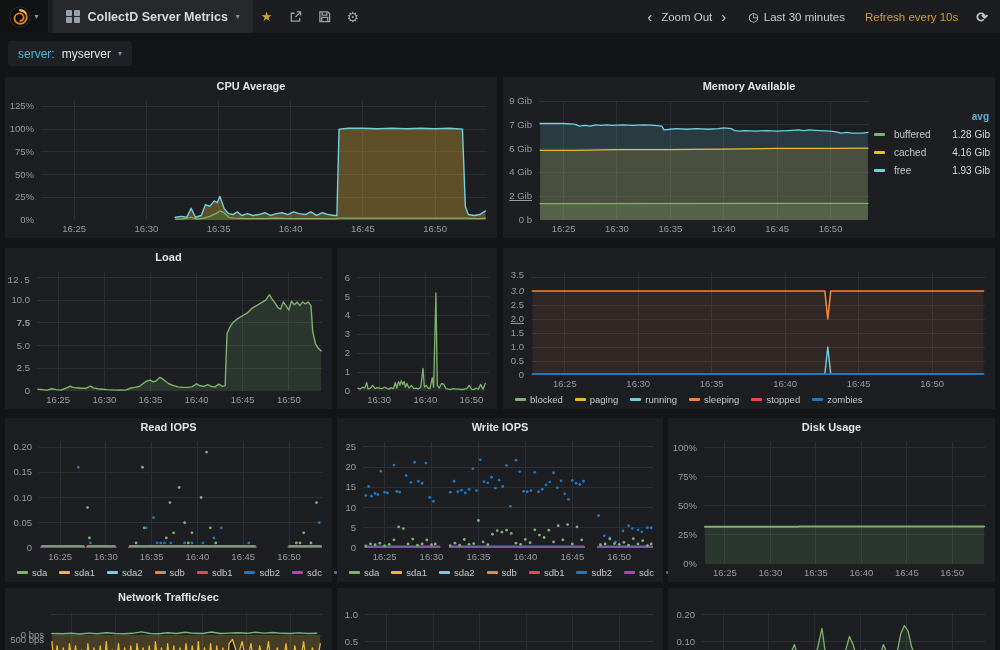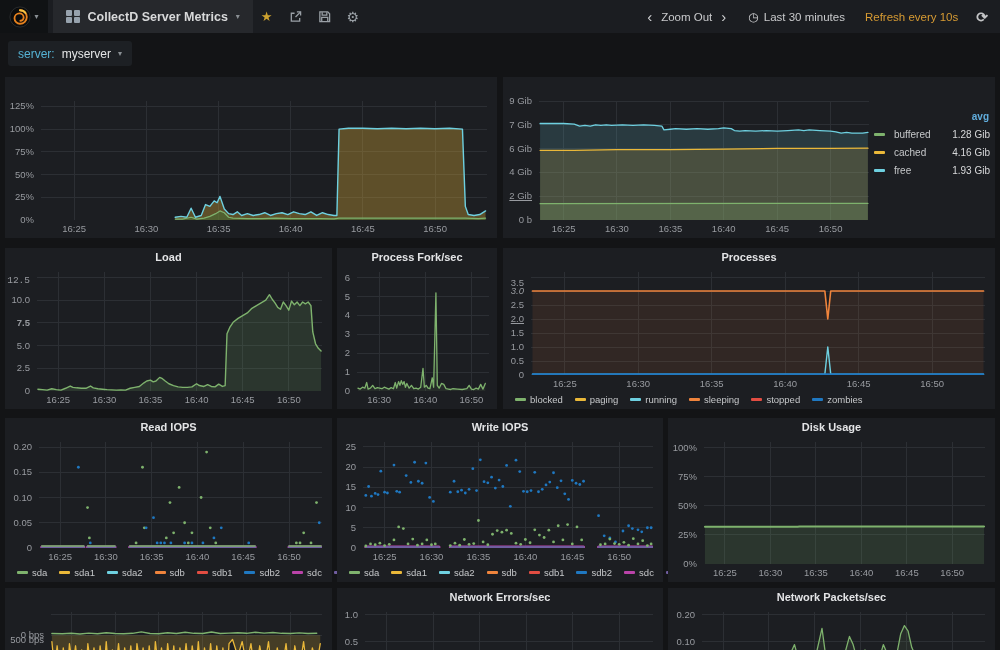--- a/index.html
+++ b/index.html
@@ -101,20 +101,21 @@
   </div>
 </div>
 
 <div class="tpl">
   <span class="tpl-label">server:</span>
   <span class="tpl-value">myserver</span>
   <span class="caret">▾</span>
 </div>
 
 <div class="panel" style="left:5px;top:77px;width:492px;height:161px;">
+  <div class="panel-title">CPU Average</div>
   <div class="chart" style="--gl:36px;--gb:18px;--gt:6px;--gr:10px;">
       <svg width="446" height="119" style="position: absolute; left: 36px; top: 6px;">
         <line x1="0" x2="446" y1="119" y2="119" stroke="#2c2f34" stroke-width="1" shape-rendering="crispEdges"></line>
         <line x1="0" x2="446" y1="96.29007633587786" y2="96.29007633587786" stroke="#2c2f34" stroke-width="1" shape-rendering="crispEdges"></line>
         <line x1="0" x2="446" y1="73.58015267175571" y2="73.58015267175571" stroke="#2c2f34" stroke-width="1" shape-rendering="crispEdges"></line>
         <line x1="0" x2="446" y1="50.8702290076336" y2="50.8702290076336" stroke="#2c2f34" stroke-width="1" shape-rendering="crispEdges"></line>
         <line x1="0" x2="446" y1="28.16030534351144" y2="28.16030534351144" stroke="#2c2f34" stroke-width="1" shape-rendering="crispEdges"></line>
         <line x1="0" x2="446" y1="5.450381679389309" y2="5.450381679389309" stroke="#2c2f34" stroke-width="1" shape-rendering="crispEdges"></line>
         <line x1="33.197411003236255" x2="33.197411003236255" y1="0" y2="119" stroke="#2c2f34" stroke-width="1" shape-rendering="crispEdges"></line>
         <line x1="105.36569579288026" x2="105.36569579288026" y1="0" y2="119" stroke="#2c2f34" stroke-width="1" shape-rendering="crispEdges"></line>
@@ -136,20 +137,21 @@
       <span class="tick xtick" style="left: 47.1974px; width: 44px; top: 129px;">16:25</span>
       <span class="tick xtick" style="left: 119.366px; width: 44px; top: 129px;">16:30</span>
       <span class="tick xtick" style="left: 191.534px; width: 44px; top: 129px;">16:35</span>
       <span class="tick xtick" style="left: 263.702px; width: 44px; top: 129px;">16:40</span>
       <span class="tick xtick" style="left: 335.871px; width: 44px; top: 129px;">16:45</span>
       <span class="tick xtick" style="left: 408.039px; width: 44px; top: 129px;">16:50</span>
     </div>
 </div>
 
 <div class="panel" style="left:503px;top:77px;width:492px;height:161px;">
+  <div class="panel-title">Memory Available</div>
   <div class="chart" style="--gl:36px;--gb:18px;--gt:6px;--gr:126px;">
       <svg width="330" height="119" style="position: absolute; left: 36px; top: 6px;">
         <line x1="0" x2="330" y1="119" y2="119" stroke="#2c2f34" stroke-width="1" shape-rendering="crispEdges"></line>
         <line x1="0" x2="330" y1="95.22556390977444" y2="95.22556390977444" stroke="#2c2f34" stroke-width="1" shape-rendering="crispEdges"></line>
         <line x1="0" x2="330" y1="71.3233082706767" y2="71.3233082706767" stroke="#2c2f34" stroke-width="1" shape-rendering="crispEdges"></line>
         <line x1="0" x2="330" y1="47.54887218045113" y2="47.54887218045113" stroke="#2c2f34" stroke-width="1" shape-rendering="crispEdges"></line>
         <line x1="0" x2="330" y1="23.774436090225564" y2="23.774436090225564" stroke="#2c2f34" stroke-width="1" shape-rendering="crispEdges"></line>
         <line x1="0" x2="330" y1="0" y2="0" stroke="#2c2f34" stroke-width="1" shape-rendering="crispEdges"></line>
         <line x1="24.56310679611651" x2="24.56310679611651" y1="0" y2="119" stroke="#2c2f34" stroke-width="1" shape-rendering="crispEdges"></line>
         <line x1="77.96116504854369" x2="77.96116504854369" y1="0" y2="119" stroke="#2c2f34" stroke-width="1" shape-rendering="crispEdges"></line>
@@ -225,21 +227,20 @@
       <span class="tick xtick" style="left: 31.2136px; width: 44px; top: 129px;">16:25</span>
       <span class="tick xtick" style="left: 77.3301px; width: 44px; top: 129px;">16:30</span>
       <span class="tick xtick" style="left: 123.447px; width: 44px; top: 129px;">16:35</span>
       <span class="tick xtick" style="left: 169.563px; width: 44px; top: 129px;">16:40</span>
       <span class="tick xtick" style="left: 215.68px; width: 44px; top: 129px;">16:45</span>
       <span class="tick xtick" style="left: 261.796px; width: 44px; top: 129px;">16:50</span>
     </div>
 </div>
 
 <div class="panel" style="left:337px;top:248px;width:160px;height:161px;">
-  <div class="panel-title">Process Fork/sec</div>
   <div class="chart" style="--gl:20px;--gb:18px;--gt:6px;--gr:8px;">
       <svg width="132" height="119" style="position: absolute; left: 20px; top: 6px;">
         <line x1="0" x2="132" y1="119" y2="119" stroke="#2c2f34" stroke-width="1" shape-rendering="crispEdges"></line>
         <line x1="0" x2="132" y1="100.11111111111111" y2="100.11111111111111" stroke="#2c2f34" stroke-width="1" shape-rendering="crispEdges"></line>
         <line x1="0" x2="132" y1="81.22222222222223" y2="81.22222222222223" stroke="#2c2f34" stroke-width="1" shape-rendering="crispEdges"></line>
         <line x1="0" x2="132" y1="62.33333333333333" y2="62.33333333333333" stroke="#2c2f34" stroke-width="1" shape-rendering="crispEdges"></line>
         <line x1="0" x2="132" y1="43.44444444444444" y2="43.44444444444444" stroke="#2c2f34" stroke-width="1" shape-rendering="crispEdges"></line>
         <line x1="0" x2="132" y1="24.555555555555543" y2="24.555555555555543" stroke="#2c2f34" stroke-width="1" shape-rendering="crispEdges"></line>
         <line x1="0" x2="132" y1="5.666666666666657" y2="5.666666666666657" stroke="#2c2f34" stroke-width="1" shape-rendering="crispEdges"></line>
         <line x1="22.153846153846157" x2="22.153846153846157" y1="0" y2="119" stroke="#2c2f34" stroke-width="1" shape-rendering="crispEdges"></line>
@@ -255,21 +256,20 @@
       <span class="tick" style="left: 0px; width: 13px; top: 44.4444px;">4</span>
       <span class="tick" style="left: 0px; width: 13px; top: 25.5556px;">5</span>
       <span class="tick" style="left: 0px; width: 13px; top: 6.66667px;">6</span>
       <span class="tick xtick" style="left: 20.1538px; width: 44px; top: 129px;">16:30</span>
       <span class="tick xtick" style="left: 66.3077px; width: 44px; top: 129px;">16:40</span>
       <span class="tick xtick" style="left: 112.462px; width: 44px; top: 129px;">16:50</span>
     </div>
 </div>
 
 <div class="panel" style="left:503px;top:248px;width:492px;height:161px;">
-  <div class="panel-title">Processes</div>
   <div class="chart" style="--gl:28px;--gb:34px;--gt:6px;--gr:10px;">
       <svg width="454" height="103" style="position: absolute; left: 28px; top: 6px;">
         <line x1="0" x2="454" y1="103" y2="103" stroke="#2c2f34" stroke-width="1" shape-rendering="crispEdges"></line>
         <line x1="0" x2="454" y1="89.0054347826087" y2="89.0054347826087" stroke="#2c2f34" stroke-width="1" shape-rendering="crispEdges"></line>
         <line x1="0" x2="454" y1="75.01086956521739" y2="75.01086956521739" stroke="#2c2f34" stroke-width="1" shape-rendering="crispEdges"></line>
         <line x1="0" x2="454" y1="61.016304347826086" y2="61.016304347826086" stroke="#2c2f34" stroke-width="1" shape-rendering="crispEdges"></line>
         <line x1="0" x2="454" y1="47.02173913043479" y2="47.02173913043479" stroke="#2c2f34" stroke-width="1" shape-rendering="crispEdges"></line>
         <line x1="0" x2="454" y1="33.02717391304347" y2="33.02717391304347" stroke="#2c2f34" stroke-width="1" shape-rendering="crispEdges"></line>
         <line x1="0" x2="454" y1="19.032608695652172" y2="19.032608695652172" stroke="#2c2f34" stroke-width="1" shape-rendering="crispEdges"></line>
         <line x1="0" x2="454" y1="5.0380434782608745" y2="5.0380434782608745" stroke="#2c2f34" stroke-width="1" shape-rendering="crispEdges"></line>
@@ -284,21 +284,21 @@
         <path d="M1.4692556634304414,102.16032608695652L293.85113268608416,102.16032608695652L296.78964401294496,75.01086956521739L299.7281553398058,102.16032608695652L452.53074433656957,102.16032608695652" fill="none" stroke="#6ED0E0" stroke-width="1.4" stroke-linejoin="round" stroke-linecap="round"></path>
         <path d="M1.4692556634304414,102.16032608695652L452.53074433656957,102.16032608695652" fill="none" stroke="#1F78C1" stroke-width="1.6" stroke-linejoin="round" stroke-linecap="round"></path>
       </svg>
       <span class="tick" style="left: 0px; width: 21px; top: 104px;">0</span>
       <span class="tick" style="left: 0px; width: 21px; top: 90.0054px;">0.5</span>
       <span class="tick" style="left: 0px; width: 21px; top: 76.0109px;">1.0</span>
       <span class="tick" style="left: 0px; width: 21px; top: 62.0163px;">1.5</span>
       <span class="tick" style="left: 0px; width: 21px; top: 48.0217px; text-decoration: underline;">2.0</span>
       <span class="tick" style="left: 0px; width: 21px; top: 34.0272px;">2.5</span>
       <span class="tick" style="left: 0px; width: 21px; top: 20.0326px; font-style: italic;">3.0</span>
-      <span class="tick" style="left: 0px; width: 21px; top: 12px;">3.5</span>
+      <span class="tick" style="left: 0px; width: 21px; top: 4px;">3.5</span>
       <span class="tick xtick" style="left: 39.7929px; width: 44px; top: 113px;">16:25</span>
       <span class="tick xtick" style="left: 113.256px; width: 44px; top: 113px;">16:30</span>
       <span class="tick xtick" style="left: 186.718px; width: 44px; top: 113px;">16:35</span>
       <span class="tick xtick" style="left: 260.181px; width: 44px; top: 113px;">16:40</span>
       <span class="tick xtick" style="left: 333.644px; width: 44px; top: 113px;">16:45</span>
       <span class="tick xtick" style="left: 407.107px; width: 44px; top: 113px;">16:50</span>
       <div class="legend-bottom">
         <span class="item">
           <span class="sw" style="background: rgb(126, 178, 109);"></span>
           <span>blocked</span>
@@ -668,20 +668,21 @@
       <span class="tick xtick" style="left: 34.9159px; width: 44px; top: 132px;">16:25</span>
       <span class="tick xtick" style="left: 80.3851px; width: 44px; top: 132px;">16:30</span>
       <span class="tick xtick" style="left: 125.854px; width: 44px; top: 132px;">16:35</span>
       <span class="tick xtick" style="left: 171.324px; width: 44px; top: 132px;">16:40</span>
       <span class="tick xtick" style="left: 216.793px; width: 44px; top: 132px;">16:45</span>
       <span class="tick xtick" style="left: 262.262px; width: 44px; top: 132px;">16:50</span>
     </div>
 </div>
 
 <div class="panel" style="left:5px;top:588px;width:327px;height:115px;">
+  <div class="panel-title">Network Traffic/sec</div>
   <div class="chart" style="--gl:46px;--gb:34px;--gt:6px;--gr:10px;">
       <svg width="271" height="57" style="position: absolute; left: 46px; top: 6px;">
         <line x1="0" x2="271" y1="2.1111111111111143" y2="2.1111111111111143" stroke="#2c2f34" stroke-width="1" shape-rendering="crispEdges"></line>
         <line x1="0" x2="271" y1="23.22222222222222" y2="23.22222222222222" stroke="#2c2f34" stroke-width="1" shape-rendering="crispEdges"></line>
         <line x1="0" x2="271" y1="44.333333333333336" y2="44.333333333333336" stroke="#2c2f34" stroke-width="1" shape-rendering="crispEdges"></line>
         <line x1="20.171521035598712" x2="20.171521035598712" y1="0" y2="57" stroke="#2c2f34" stroke-width="1" shape-rendering="crispEdges"></line>
         <line x1="64.02265372168284" x2="64.02265372168284" y1="0" y2="57" stroke="#2c2f34" stroke-width="1" shape-rendering="crispEdges"></line>
         <line x1="107.87378640776699" x2="107.87378640776699" y1="0" y2="57" stroke="#2c2f34" stroke-width="1" shape-rendering="crispEdges"></line>
         <line x1="151.72491909385113" x2="151.72491909385113" y1="0" y2="57" stroke="#2c2f34" stroke-width="1" shape-rendering="crispEdges"></line>
         <line x1="195.57605177993526" x2="195.57605177993526" y1="0" y2="57" stroke="#2c2f34" stroke-width="1" shape-rendering="crispEdges"></line>
@@ -689,40 +690,38 @@
         <path d="M0.8770226537216952,23.22222222222222L0.8770226537216952,29.555555555555557L3.5080906148867497,57L6.139158576051773,33.77777777777778L9.647249190938522,67.55555555555556L12.278317152103577,35.888888888888886L15.786407766990296,73.88888888888889L18.41747572815535,31.666666666666668L21.92556634304207,54.888888888888886L24.556634304207126,33.77777777777778L28.06472491909384,65.44444444444444L30.695792880258896,38L34.20388349514565,76L36.83495145631067,31.666666666666668L40.343042071197424,59.111111111111114L42.974110032362475,35.888888888888886L46.48220064724919,69.66666666666667L49.11326860841425,33.77777777777778L52.62135922330097,63.333333333333336L55.25242718446602,29.555555555555557L58.76051779935274,73.88888888888889L61.39158576051779,38L64.89967637540454,57L67.53074433656957,31.666666666666668L71.03883495145632,67.55555555555556L73.66990291262137,35.888888888888886L77.1779935275081,61.22222222222222L79.80906148867314,33.77777777777778L83.31715210355989,71.77777777777777L85.94822006472492,31.666666666666668L89.45631067961165,54.888888888888886L92.08737864077672,35.888888888888886L95.59546925566343,65.44444444444444L98.22653721682848,33.77777777777778L101.73462783171519,73.88888888888889L104.36569579288027,29.555555555555557L107.87378640776699,59.111111111111114L110.50485436893202,35.888888888888886L114.0129449838188,69.66666666666667L116.64401294498381,31.666666666666668L120.15210355987054,63.333333333333336L122.78317152103561,33.77777777777778L126.29126213592234,76L128.92233009708735,35.888888888888886L132.43042071197408,57L135.06148867313917,31.666666666666668L138.5695792880259,67.55555555555556L141.20064724919092,33.77777777777778L144.7087378640777,61.22222222222222L147.3398058252427,29.555555555555557L150.84789644012943,73.88888888888889L153.47896440129452,35.888888888888886L156.98705501618122,59.111111111111114L159.61812297734625,31.666666666666668L163.12621359223297,69.66666666666667L165.7572815533981,33.77777777777778L169.26537216828478,63.333333333333336L171.89644012944981,35.888888888888886L175.4045307443366,76L178.0355987055016,31.666666666666668L181.54368932038832,27.444444444444446L186.80582524271844,44.333333333333336L191.19093851132683,29.555555555555557L195.57605177993526,52.77777777777778L199.96116504854368,31.666666666666668L204.34627831715207,65.44444444444444L208.7313915857605,33.77777777777778L213.11650485436894,57L217.50161812297736,29.555555555555557L221.88673139158576,69.66666666666667L226.27184466019418,35.888888888888886L230.6569579288026,61.22222222222222L235.042071197411,31.666666666666668L239.4271844660194,73.88888888888889L243.81229773462783,33.77777777777778L248.19741100323625,59.111111111111114L252.58252427184465,29.555555555555557L256.96763754045304,65.44444444444444L261.3527508090615,35.888888888888886L265.7378640776699,52.77777777777778L269.2459546925566,31.666666666666668L269.2459546925566,23.22222222222222Z" fill="rgba(234,184,57,0.20)" stroke="none"></path>
         <path d="M0.8770226537216952,29.555555555555557L3.5080906148867497,57L6.139158576051773,33.77777777777778L9.647249190938522,67.55555555555556L12.278317152103577,35.888888888888886L15.786407766990296,73.88888888888889L18.41747572815535,31.666666666666668L21.92556634304207,54.888888888888886L24.556634304207126,33.77777777777778L28.06472491909384,65.44444444444444L30.695792880258896,38L34.20388349514565,76L36.83495145631067,31.666666666666668L40.343042071197424,59.111111111111114L42.974110032362475,35.888888888888886L46.48220064724919,69.66666666666667L49.11326860841425,33.77777777777778L52.62135922330097,63.333333333333336L55.25242718446602,29.555555555555557L58.76051779935274,73.88888888888889L61.39158576051779,38L64.89967637540454,57L67.53074433656957,31.666666666666668L71.03883495145632,67.55555555555556L73.66990291262137,35.888888888888886L77.1779935275081,61.22222222222222L79.80906148867314,33.77777777777778L83.31715210355989,71.77777777777777L85.94822006472492,31.666666666666668L89.45631067961165,54.888888888888886L92.08737864077672,35.888888888888886L95.59546925566343,65.44444444444444L98.22653721682848,33.77777777777778L101.73462783171519,73.88888888888889L104.36569579288027,29.555555555555557L107.87378640776699,59.111111111111114L110.50485436893202,35.888888888888886L114.0129449838188,69.66666666666667L116.64401294498381,31.666666666666668L120.15210355987054,63.333333333333336L122.78317152103561,33.77777777777778L126.29126213592234,76L128.92233009708735,35.888888888888886L132.43042071197408,57L135.06148867313917,31.666666666666668L138.5695792880259,67.55555555555556L141.20064724919092,33.77777777777778L144.7087378640777,61.22222222222222L147.3398058252427,29.555555555555557L150.84789644012943,73.88888888888889L153.47896440129452,35.888888888888886L156.98705501618122,59.111111111111114L159.61812297734625,31.666666666666668L163.12621359223297,69.66666666666667L165.7572815533981,33.77777777777778L169.26537216828478,63.333333333333336L171.89644012944981,35.888888888888886L175.4045307443366,76L178.0355987055016,31.666666666666668L181.54368932038832,27.444444444444446L186.80582524271844,44.333333333333336L191.19093851132683,29.555555555555557L195.57605177993526,52.77777777777778L199.96116504854368,31.666666666666668L204.34627831715207,65.44444444444444L208.7313915857605,33.77777777777778L213.11650485436894,57L217.50161812297736,29.555555555555557L221.88673139158576,69.66666666666667L226.27184466019418,35.888888888888886L230.6569579288026,61.22222222222222L235.042071197411,31.666666666666668L239.4271844660194,73.88888888888889L243.81229773462783,33.77777777777778L248.19741100323625,59.111111111111114L252.58252427184465,29.555555555555557L256.96763754045304,65.44444444444444L261.3527508090615,35.888888888888886L265.7378640776699,52.77777777777778L269.2459546925566,31.666666666666668" fill="none" stroke="#EAB839" stroke-width="1.3" stroke-linejoin="round" stroke-linecap="round"></path>
         <path d="M0.8770226537216952,21.53333333333333L11.401294498381883,21.744444444444447L20.171521035598712,21.322222222222223L28.94174757281554,21.955555555555556L37.711974110032365,21.111111111111107L46.48220064724919,21.744444444444447L55.25242718446602,20.68888888888889L64.02265372168284,21.53333333333333L72.79288025889969,21.744444444444447L81.5631067961165,21.322222222222223L90.33333333333333,19.84444444444444L99.10355987055016,21.53333333333333L107.87378640776699,21.744444444444447L116.64401294498381,20.68888888888889L125.41423948220064,21.53333333333333L134.18446601941747,20.266666666666666L142.95469255663428,21.322222222222223L151.72491909385113,21.53333333333333L160.49514563106794,20.055555555555557L169.26537216828478,21.53333333333333L178.0355987055016,21.111111111111107L186.80582524271844,20.68888888888889L195.57605177993526,21.322222222222223L204.34627831715207,20.266666666666666L213.11650485436894,21.111111111111107L221.88673139158576,20.47777777777778L230.6569579288026,21.322222222222223L239.4271844660194,21.53333333333333L248.19741100323625,20.9L256.96763754045304,21.53333333333333L265.7378640776699,21.322222222222223" fill="none" stroke="#7EB26D" stroke-width="1.4" stroke-linejoin="round" stroke-linecap="round"></path>
       </svg>
       <span class="tick" style="left: 0px; width: 39px; top: 18px; margin-top: 11px;">500 bps</span>
       <span class="tick" style="left: 0px; width: 39px; top: 24.2222px;">0 bps</span>
     </div>
 </div>
 
 <div class="panel" style="left:337px;top:588px;width:326px;height:115px;">
-  <div class="panel-title">Network Errors/sec</div>
   <div class="chart" style="--gl:28px;--gb:34px;--gt:6px;--gr:10px;">
       <svg width="288" height="57" style="position: absolute; left: 28px; top: 6px;">
         <line x1="0" x2="288" y1="2.7142857142857153" y2="2.7142857142857153" stroke="#2c2f34" stroke-width="1" shape-rendering="crispEdges"></line>
         <line x1="0" x2="288" y1="29.857142857142858" y2="29.857142857142858" stroke="#2c2f34" stroke-width="1" shape-rendering="crispEdges"></line>
         <line x1="0" x2="288" y1="57" y2="57" stroke="#2c2f34" stroke-width="1" shape-rendering="crispEdges"></line>
         <line x1="21.4368932038835" x2="21.4368932038835" y1="0" y2="57" stroke="#2c2f34" stroke-width="1" shape-rendering="crispEdges"></line>
         <line x1="68.03883495145631" x2="68.03883495145631" y1="0" y2="57" stroke="#2c2f34" stroke-width="1" shape-rendering="crispEdges"></line>
         <line x1="114.64077669902912" x2="114.64077669902912" y1="0" y2="57" stroke="#2c2f34" stroke-width="1" shape-rendering="crispEdges"></line>
         <line x1="161.24271844660194" x2="161.24271844660194" y1="0" y2="57" stroke="#2c2f34" stroke-width="1" shape-rendering="crispEdges"></line>
         <line x1="207.84466019417476" x2="207.84466019417476" y1="0" y2="57" stroke="#2c2f34" stroke-width="1" shape-rendering="crispEdges"></line>
         <line x1="254.44660194174756" x2="254.44660194174756" y1="0" y2="57" stroke="#2c2f34" stroke-width="1" shape-rendering="crispEdges"></line>
       </svg>
       <span class="tick" style="left: 0px; width: 21px; top: 3.71429px;">1.0</span>
       <span class="tick" style="left: 0px; width: 21px; top: 30.8571px;">0.5</span>
     </div>
 </div>
 
 <div class="panel" style="left:668px;top:588px;width:327px;height:115px;">
-  <div class="panel-title">Network Packets/sec</div>
   <div class="chart" style="--gl:34px;--gb:34px;--gt:6px;--gr:10px;">
       <svg width="283" height="57" style="position: absolute; left: 34px; top: 6px;">
         <line x1="0" x2="283" y1="2.714285714285708" y2="2.714285714285708" stroke="#2c2f34" stroke-width="1" shape-rendering="crispEdges"></line>
         <line x1="0" x2="283" y1="29.857142857142854" y2="29.857142857142854" stroke="#2c2f34" stroke-width="1" shape-rendering="crispEdges"></line>
         <line x1="0" x2="283" y1="57" y2="57" stroke="#2c2f34" stroke-width="1" shape-rendering="crispEdges"></line>
         <line x1="21.064724919093855" x2="21.064724919093855" y1="0" y2="57" stroke="#2c2f34" stroke-width="1" shape-rendering="crispEdges"></line>
         <line x1="66.85760517799352" x2="66.85760517799352" y1="0" y2="57" stroke="#2c2f34" stroke-width="1" shape-rendering="crispEdges"></line>
         <line x1="112.6504854368932" x2="112.6504854368932" y1="0" y2="57" stroke="#2c2f34" stroke-width="1" shape-rendering="crispEdges"></line>
         <line x1="158.4433656957929" x2="158.4433656957929" y1="0" y2="57" stroke="#2c2f34" stroke-width="1" shape-rendering="crispEdges"></line>
         <line x1="204.23624595469255" x2="204.23624595469255" y1="0" y2="57" stroke="#2c2f34" stroke-width="1" shape-rendering="crispEdges"></line>

